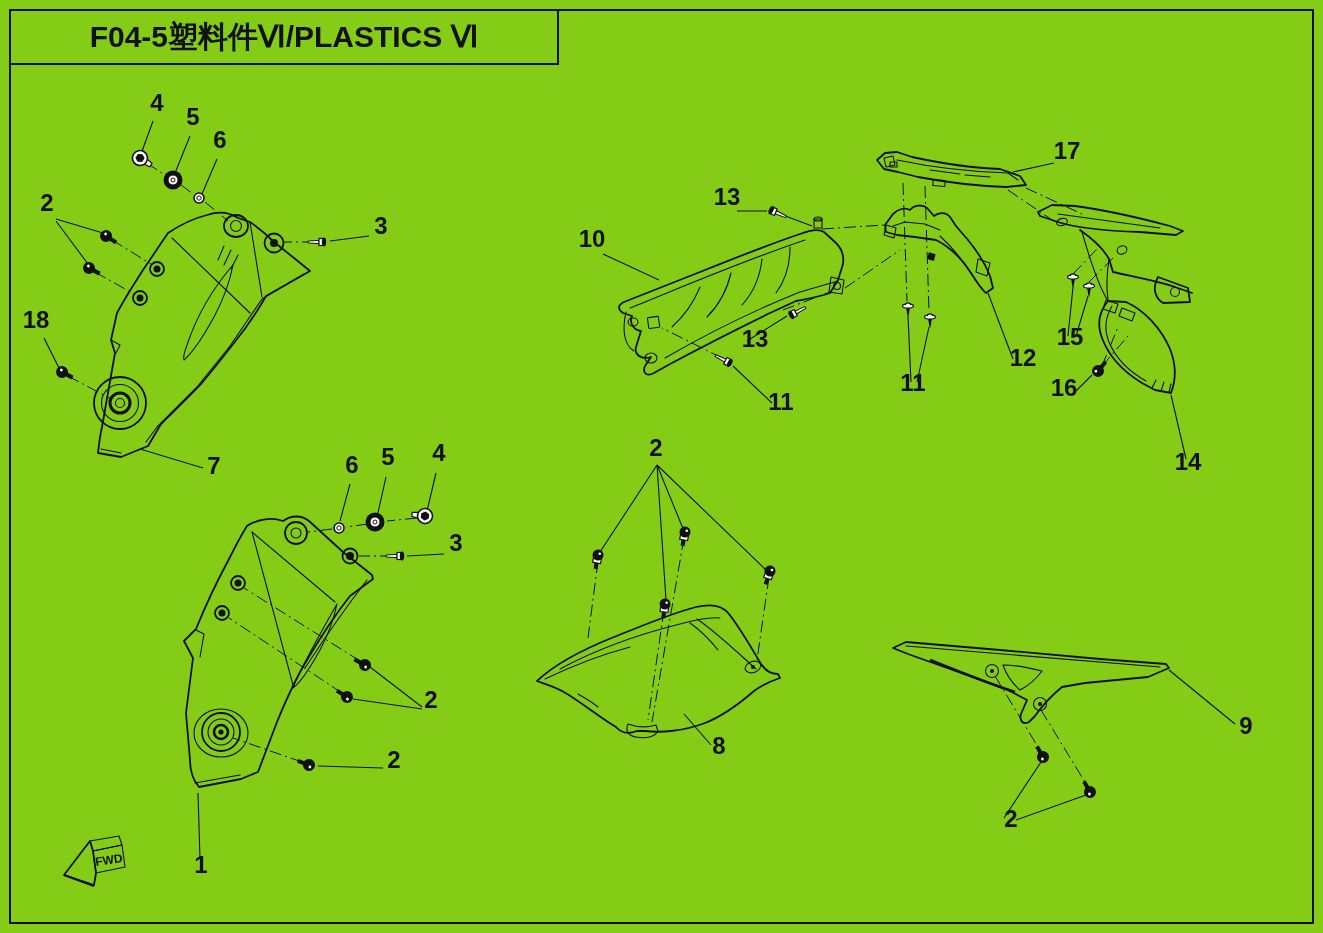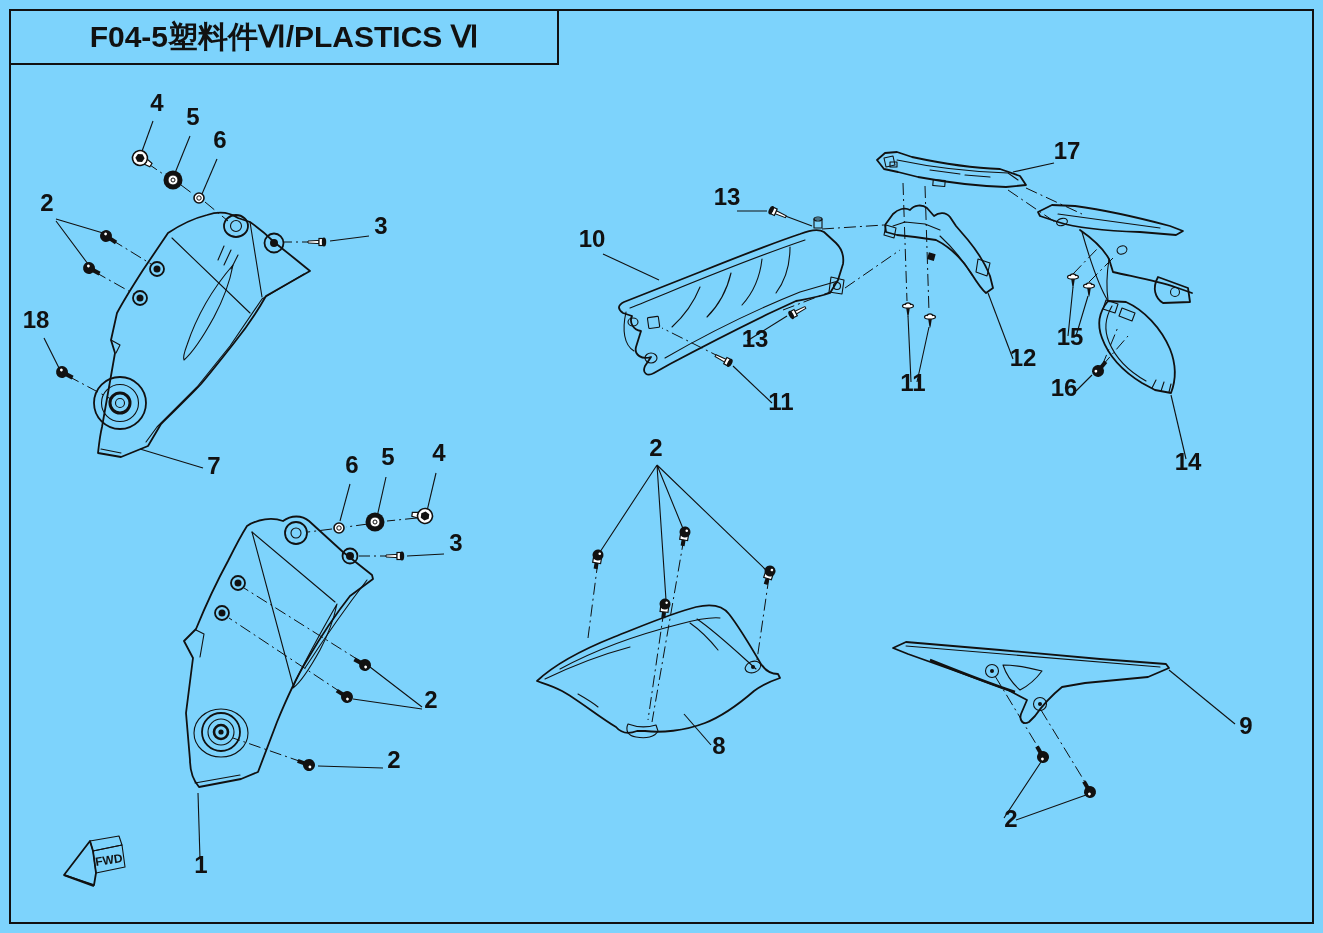--- a/index.html
+++ b/index.html
@@ -1,16 +1,16 @@
 <!DOCTYPE html>
 <html><head>
 <meta charset="utf-8">
 <style>
   html,body{margin:0;padding:0;background:#fff;}
-  .stage{width:1323px;height:933px;position:relative;background:#7dd3fc;overflow:hidden;}
+  .stage{width:1323px;height:933px;position:relative;background:#84cc16;overflow:hidden;}
   svg{display:block;font-family:"Liberation Sans", sans-serif;}
   .callout{font:bold 24px "Liberation Sans", sans-serif;fill:#111;}
   .title-text{font:bold 30px "Liberation Sans", sans-serif;fill:#111;}
   .fwd-text{font:bold 12px "Liberation Sans", sans-serif;fill:#111;}
   .part{fill:none;stroke:#111;stroke-width:1.8;stroke-linejoin:round;stroke-linecap:round;}
   .inner{fill:none;stroke:#111;stroke-width:1.1;stroke-linejoin:round;stroke-linecap:round;}
   .ld{fill:none;stroke:#111;stroke-width:1.1;}
   .dd{fill:none;stroke:#111;stroke-width:1;stroke-dasharray:12 4 2 4;}
   .frame{fill:none;stroke:#111;stroke-width:2;}
 </style>

